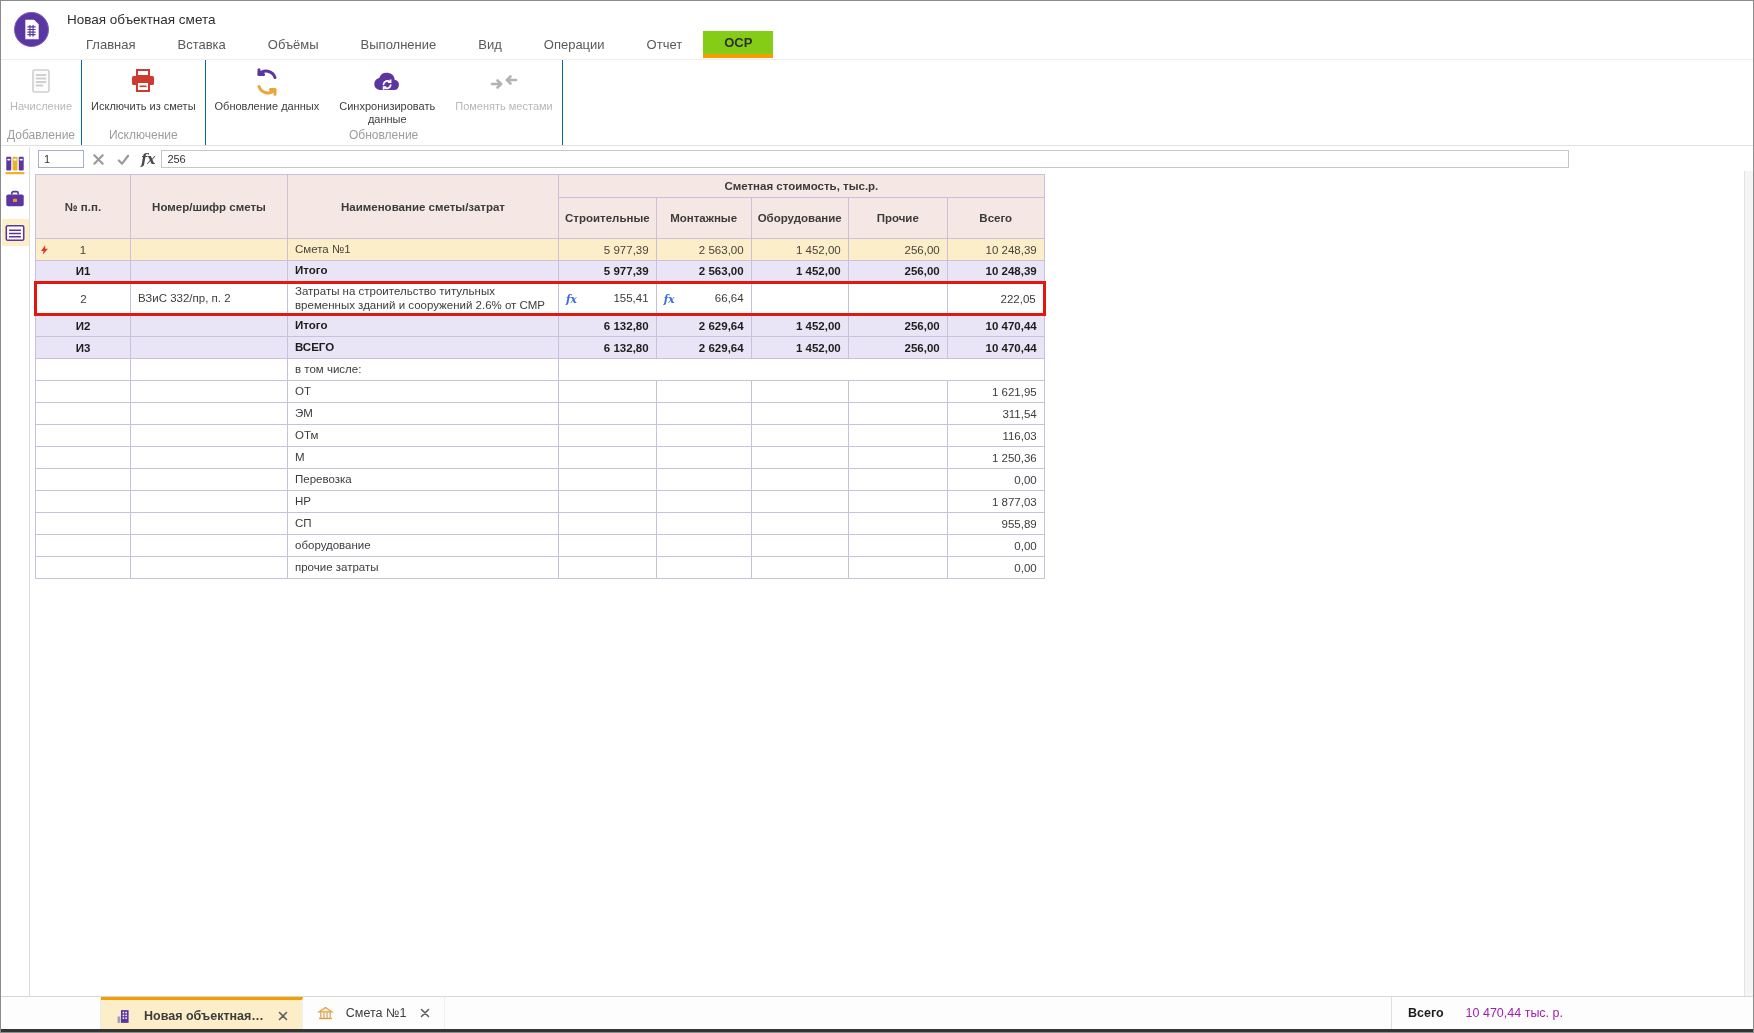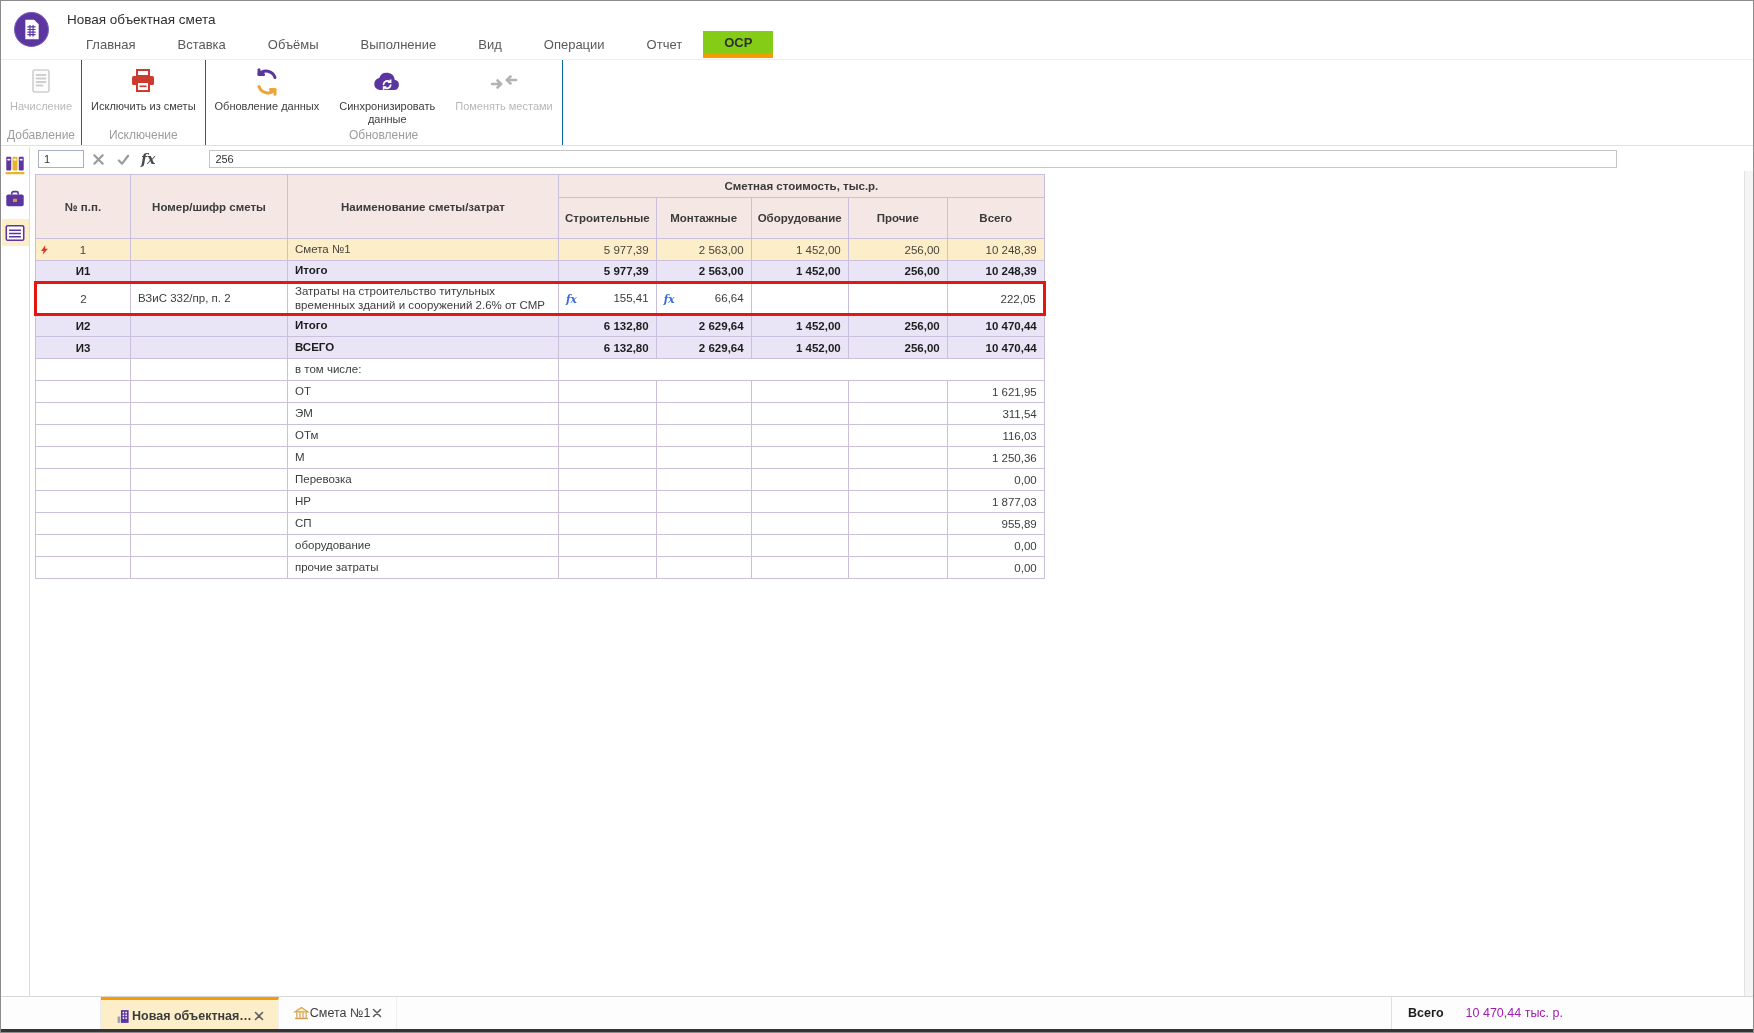--- a/index.html
+++ b/index.html
@@ -30,21 +30,21 @@
   .glbl { text-align:center; font-size:12px; color:#9d9d9d; padding:0 6px 3px; min-height:15px; }
 
   
   .formula-row { position:absolute; top:146px; left:29px; height:24px; right:0; display:flex; align-items:center; background:#fff; }
   .cellref { margin-left:8px; width:46px; height:18px; border:1px solid #a9aecb; font-size:11px; padding:0 5px;
              font-family:"Liberation Sans","DejaVu Sans",sans-serif; color:#333; outline:none; }
   .fbtn { width:22px; height:20px; border:none; background:none; display:flex; align-items:center; justify-content:center; margin-left:3px; }
   .fbtn svg { width:13px; height:13px; display:block; }
   .fxlbl { font-family:"DejaVu Serif",serif; font-style:italic; font-weight:bold; font-size:14px; color:#4a4a4a; margin:0 6px 0 7px; }
   .formula-input { width:1408px; height:18px; border:1px solid #c6c6c6; font-size:11px; padding:0 5px;
-                   font-family:"Liberation Sans","DejaVu Sans",sans-serif; color:#333; outline:none;margin-left:48px; }
+                   font-family:"Liberation Sans","DejaVu Sans",sans-serif; color:#333; outline:none; }
 
   
   .side-rail { position:absolute; top:146px; left:0; bottom:36px; width:29px; background:#fff;
                border-right:1px solid #dcdcdc; display:flex; flex-direction:column; align-items:center; padding-top:4px; gap:7px; }
   .rail-btn { width:27px; height:27px; display:flex; align-items:center; justify-content:center; }
   .rail-btn.selected { background:#fdeeca; }
   .rail-ic { width:22px; height:22px; display:block; }
   .rail-ic svg { width:100%; height:100%; display:block; }
 
   
@@ -67,21 +67,21 @@
   .row-marker svg { width:100%; height:100%; display:block; }
   .fx-mark { float:left; font-family:"DejaVu Serif",serif; font-style:italic; font-weight:bold;
              font-size:10.5px; color:#3a6bd8; margin-top:1px; }
   .v-scrollbar { position:absolute; top:170px; right:0; bottom:36px; width:9px; background:#f5f5f5; border-left:1px solid #e2e2e2; }
 
   
   .status-bar { position:absolute; left:0; right:0; bottom:3px; height:33px; background:#fdfdfd;
                 border-top:1px solid #d8d8d8; display:flex; align-items:stretch; font-size:12.5px; color:#3c3c3c; }
   .tab-spacer { width:100px; border-right:1px solid #ececec; }
   .doc-tabs { display:flex; align-items:stretch; }
-  .doc-tab { display:flex; align-items:center; gap:0; padding:16px 14px; border-right:1px solid #f0f0f0; }
+  .doc-tab { display:flex; align-items:center; gap:12px; padding:16px 14px; border-right:1px solid #f0f0f0; }
   .doc-tab.active { background:#fdeeca; border-top:3px solid #f59d00; font-weight:bold; }
   .tab-ic { width:17px; height:17px; display:block; }
   .tab-ic svg { width:100%; height:100%; display:block; }
   .tab-close { display:flex; align-items:center; margin-left:2px; }
   .tab-close svg { width:10px; height:10px; display:block; }
   .status-total { margin-left:auto; display:flex; align-items:center; gap:22px;
                   border-left:1px solid #e0e0e0; padding-left:16px; padding-right:190px; }
   .total-label { font-weight:bold; color:#1d1d1d; }
   .total-value { color:#a21caf; }
   .window-bottom { position:absolute; left:0; right:0; bottom:0; height:3px; background:#343434; }

